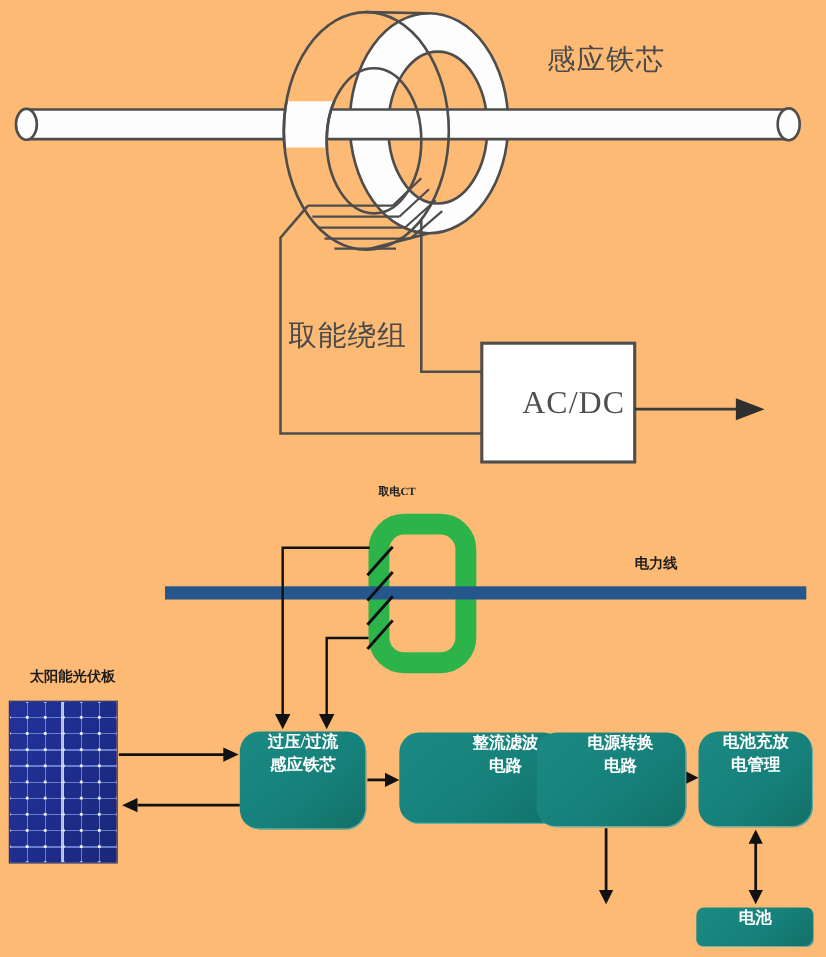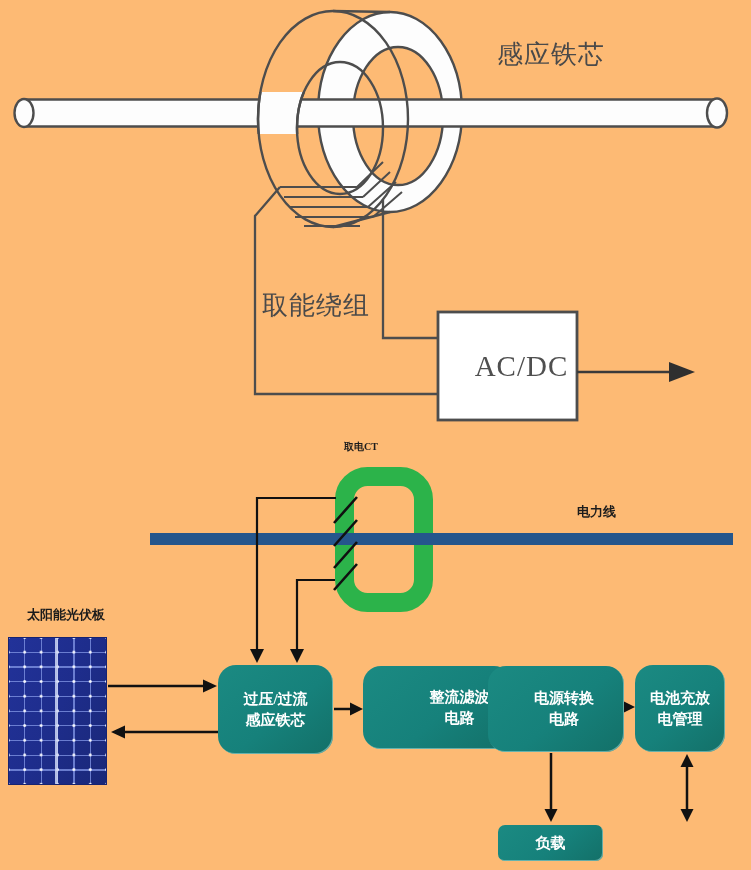--- a/index.html
+++ b/index.html
@@ -8,21 +8,21 @@
   #wires{position:absolute;left:0;top:0;}
   .lbl{position:absolute;color:#474747;white-space:nowrap;}
   .lbl-big{font-size:26px;letter-spacing:1px;color:#4a4a4a;}
   .lbl-sm{font-size:13px;font-weight:bold;color:#1c1c1c;}
   .acdc-box{position:absolute;left:438px;top:312px;width:167px;height:108px;
             display:flex;align-items:center;justify-content:center;
             font-size:29px;color:#4f4f4f;font-weight:500;letter-spacing:1px;}
   .blk{position:absolute;background:#16817b;
        background:linear-gradient(140deg,#1b8a82 0%,#16817b 55%,#137068 100%);
        border-radius:18px;color:#ffffff;font-weight:bold;font-size:15px;line-height:21px;
-       display:flex;flex-direction:column;align-items:center;justify-content:center;
+       display:flex;flex-direction:column;align-items:center;justify-content:flex-start;
        text-align:center;box-shadow:inset -1px -1px 0 rgba(200,240,235,.45);}
   .blk-sm{border-radius:7px;}
   .blk span{display:block;}
   .solar{position:absolute;left:8px;top:637px;width:99px;height:148px;
          border:1px solid #172371;box-sizing:border-box;
          background-image:
            linear-gradient(90deg,rgba(0,0,0,0) 0 46px,rgba(205,215,245,.85) 46px 49px,rgba(0,0,0,0) 49px),
            radial-gradient(circle,rgba(255,255,255,.95) 0 1.1px,rgba(255,255,255,0) 1.7px),
            repeating-linear-gradient(90deg,rgba(0,0,0,0) 0 15.2px,rgba(125,145,225,.8) 15.2px 16.4px),
            repeating-linear-gradient(0deg,rgba(0,0,0,0) 0 13.5px,rgba(125,145,225,.8) 13.5px 14.7px),
@@ -134,21 +134,21 @@
     <span>感应铁芯</span>
   </div>
   <div class="blk" style="left:363px;top:666px;width:105px;height:83px;padding-left:44px;">
     <span>整流滤波</span>
     <span>电路</span>
   </div>
   <div class="blk" style="left:488px;top:666px;width:120px;height:86px;padding-left:16px;">
     <span>电源转换</span>
     <span>电路</span>
   </div>
-  <div class="blk" style="left:635px;top:665px;width:90px;height:87px;">
+  <div class="blk" style="left:635px;top:665px;width:104px;height:87px;">
     <span>电池充放</span>
     <span>电管理</span>
   </div>
-  <div class="blk blk-sm" style="left:498px;top:825px;width:105px;height:36px;">
-    <span>负载</span>
+  <div class="blk blk-sm" style="left:633px;top:825px;width:107px;height:36px;">
+    <span>电池</span>
   </div>
 
 </div>
 
 </body></html>

